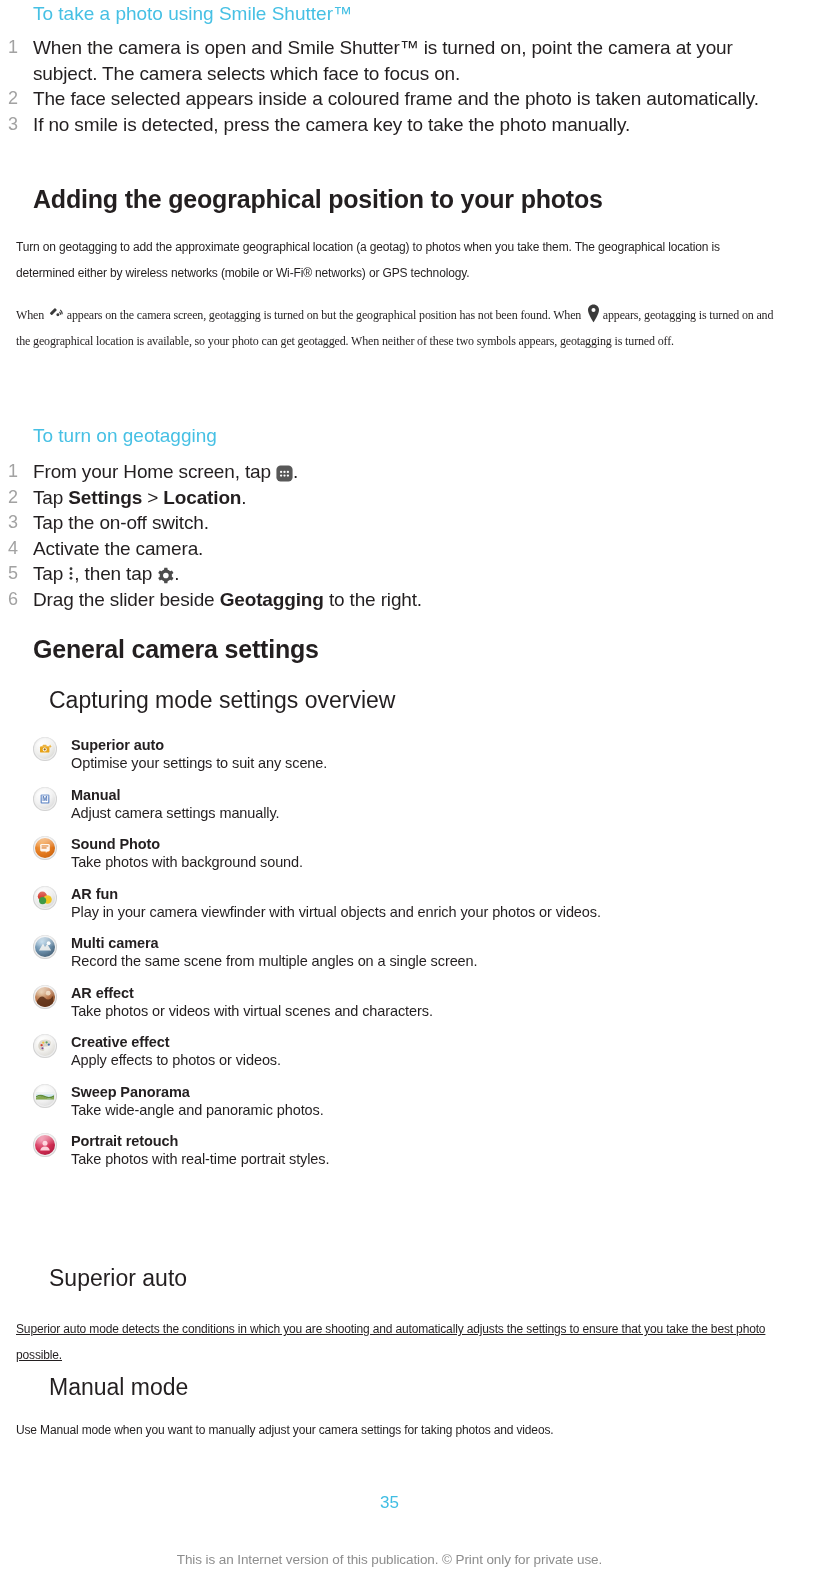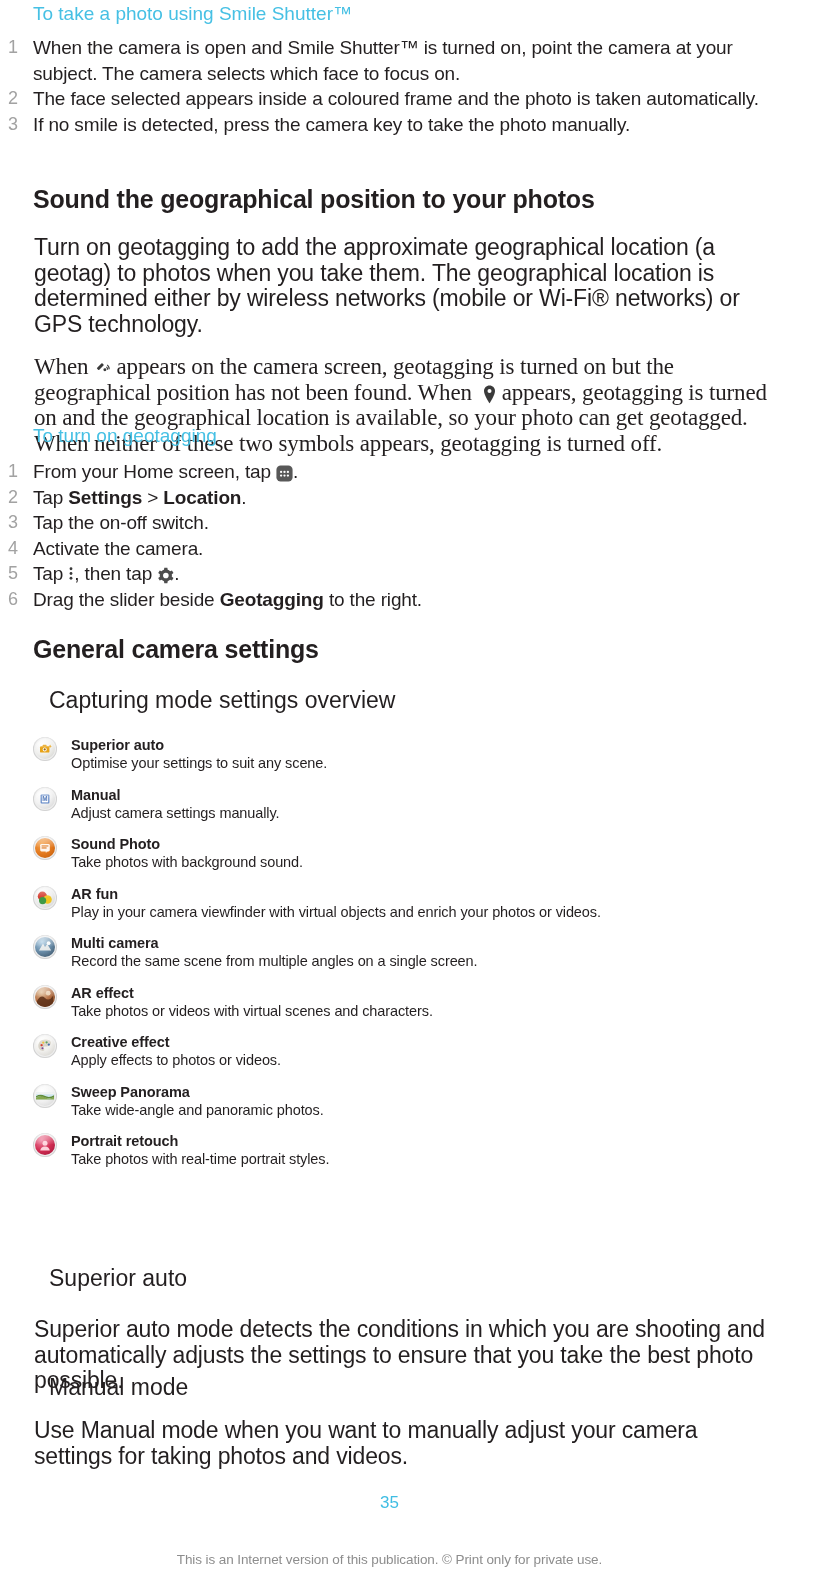--- a/index.html
+++ b/index.html
@@ -35,24 +35,24 @@
   .h2 {
     font-size: 23px;
     line-height: 28px;
     font-weight: 400;
     margin: 16px;
     padding: 0 0 0 33px;
   }
 
   
   .para {
-    font-size: 23px;
+    font-size: 12px;
     line-height: 25.5px;
     margin: 0;
-    padding: 0 4px 0 34px;
+    padding: 0 4px 0 16px;
     letter-spacing: -0.15px;
   }
 
   
   ol.steps {
     list-style: none;
     margin: 0;
     padding: 0;
   }
   ol.steps > li {
@@ -167,21 +167,21 @@
         <span>The face selected appears inside a coloured frame and the photo is taken automatically.</span>
       </li>
       <li>
         <span class="num">3</span>
         <span>If no smile is detected, press the camera key to take the photo manually.</span>
       </li>
     </ol>
   </div>
 
   <div class="blk" style="top:184px;">
-    <h1 class="h1">Sound the geographical position to your photos</h1>
+    <h1 class="h1">Adding the geographical position to your photos</h1>
 
     <p class="para" style="margin-top:21px;">Turn on geotagging to add the approximate geographical location (a geotag) to photos when you take them. The geographical location is determined either by wireless networks (mobile or Wi-Fi® networks) or GPS technology.</p>
 
     <p class="para" style="margin-top:17px;font-family:Liberation Serif, serif;"><span>When</span>&nbsp;<span class="ii"><svg width="17" height="17" viewBox="0 0 24 24">
             <g fill="#3a3a3a">
               <path d="M4.5 10.8 L10.4 4.9 a1.2 1.2 0 0 1 1.7 0 l1.3 1.3 a1.2 1.2 0 0 1 0 1.7 l-5.9 5.9 a1.2 1.2 0 0 1 -1.7 0 l-1.3-1.3 a1.2 1.2 0 0 1 0-1.7 z"></path>
               <circle cx="15.4" cy="13.9" r="2.1"></circle>
               <path d="M18.2 9.1 a6.3 6.3 0 0 1 1.9 4.5 h-1.7 a4.6 4.6 0 0 0 -1.4 -3.3 z"></path>
               <path d="M19.4 6.3 a9.5 9.5 0 0 1 2.9 6.8 h-1.7 a7.8 7.8 0 0 0 -2.4 -5.6 z"></path>
             </g>
@@ -394,21 +394,21 @@
         </span>
         <div class="mode-title">Portrait retouch</div>
         <div class="mode-desc">Take photos with real-time portrait styles.</div>
       </div>
 
     </div>
   </div>
 
   <div class="blk" style="top:1248px;">
     <h2 class="h2">Superior auto</h2>
-    <p class="para" style="margin-top:25px;">Superior auto mode detects the conditions in which you are shooting and automatically adjusts the settings to ensure that you take the best photo possible.</p>
+    <p class="para" style="margin-top:25px;text-decoration:underline;">Superior auto mode detects the conditions in which you are shooting and automatically adjusts the settings to ensure that you take the best photo possible.</p>
   </div>
 
   <div class="blk" style="top:1357px;">
     <h2 class="h2">Manual mode</h2>
     <p class="para" style="margin-top:17px;">Use Manual mode when you want to manually adjust your camera settings for taking photos and videos.</p>
   </div>
 
   <div class="pagenum">35</div>
   <div class="footnote">This is an Internet version of this publication. © Print only for private use.</div>
 

